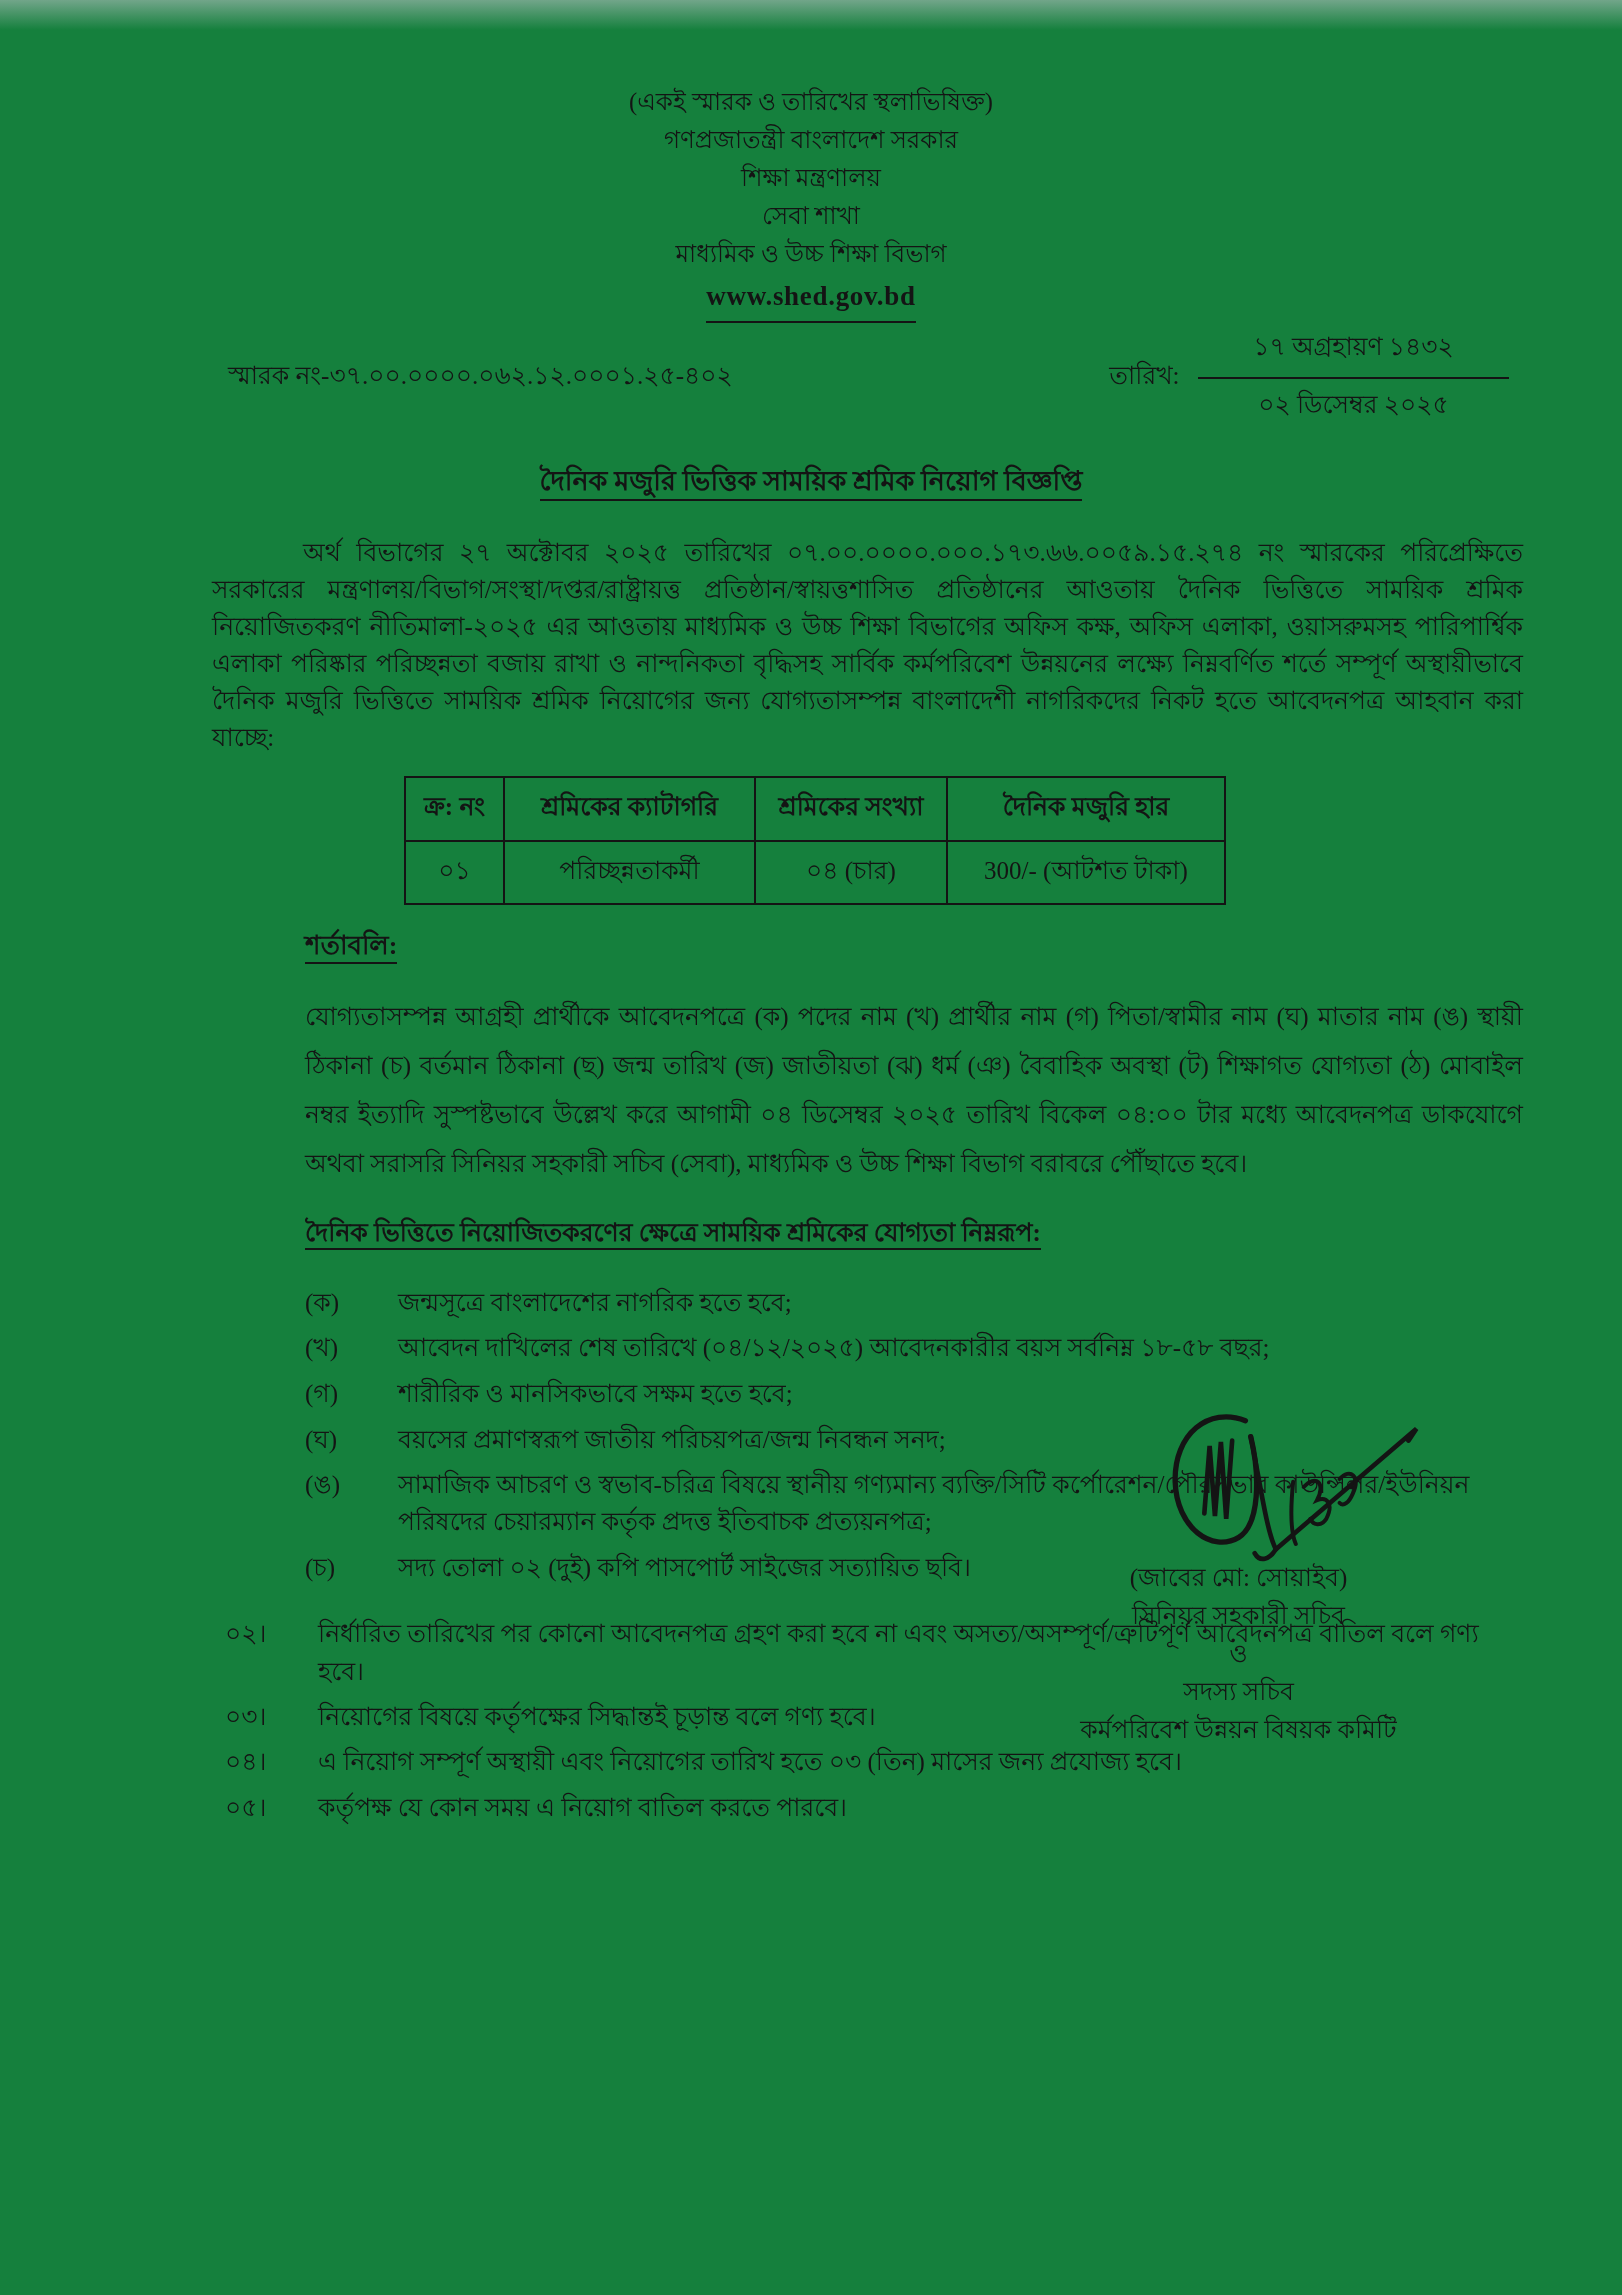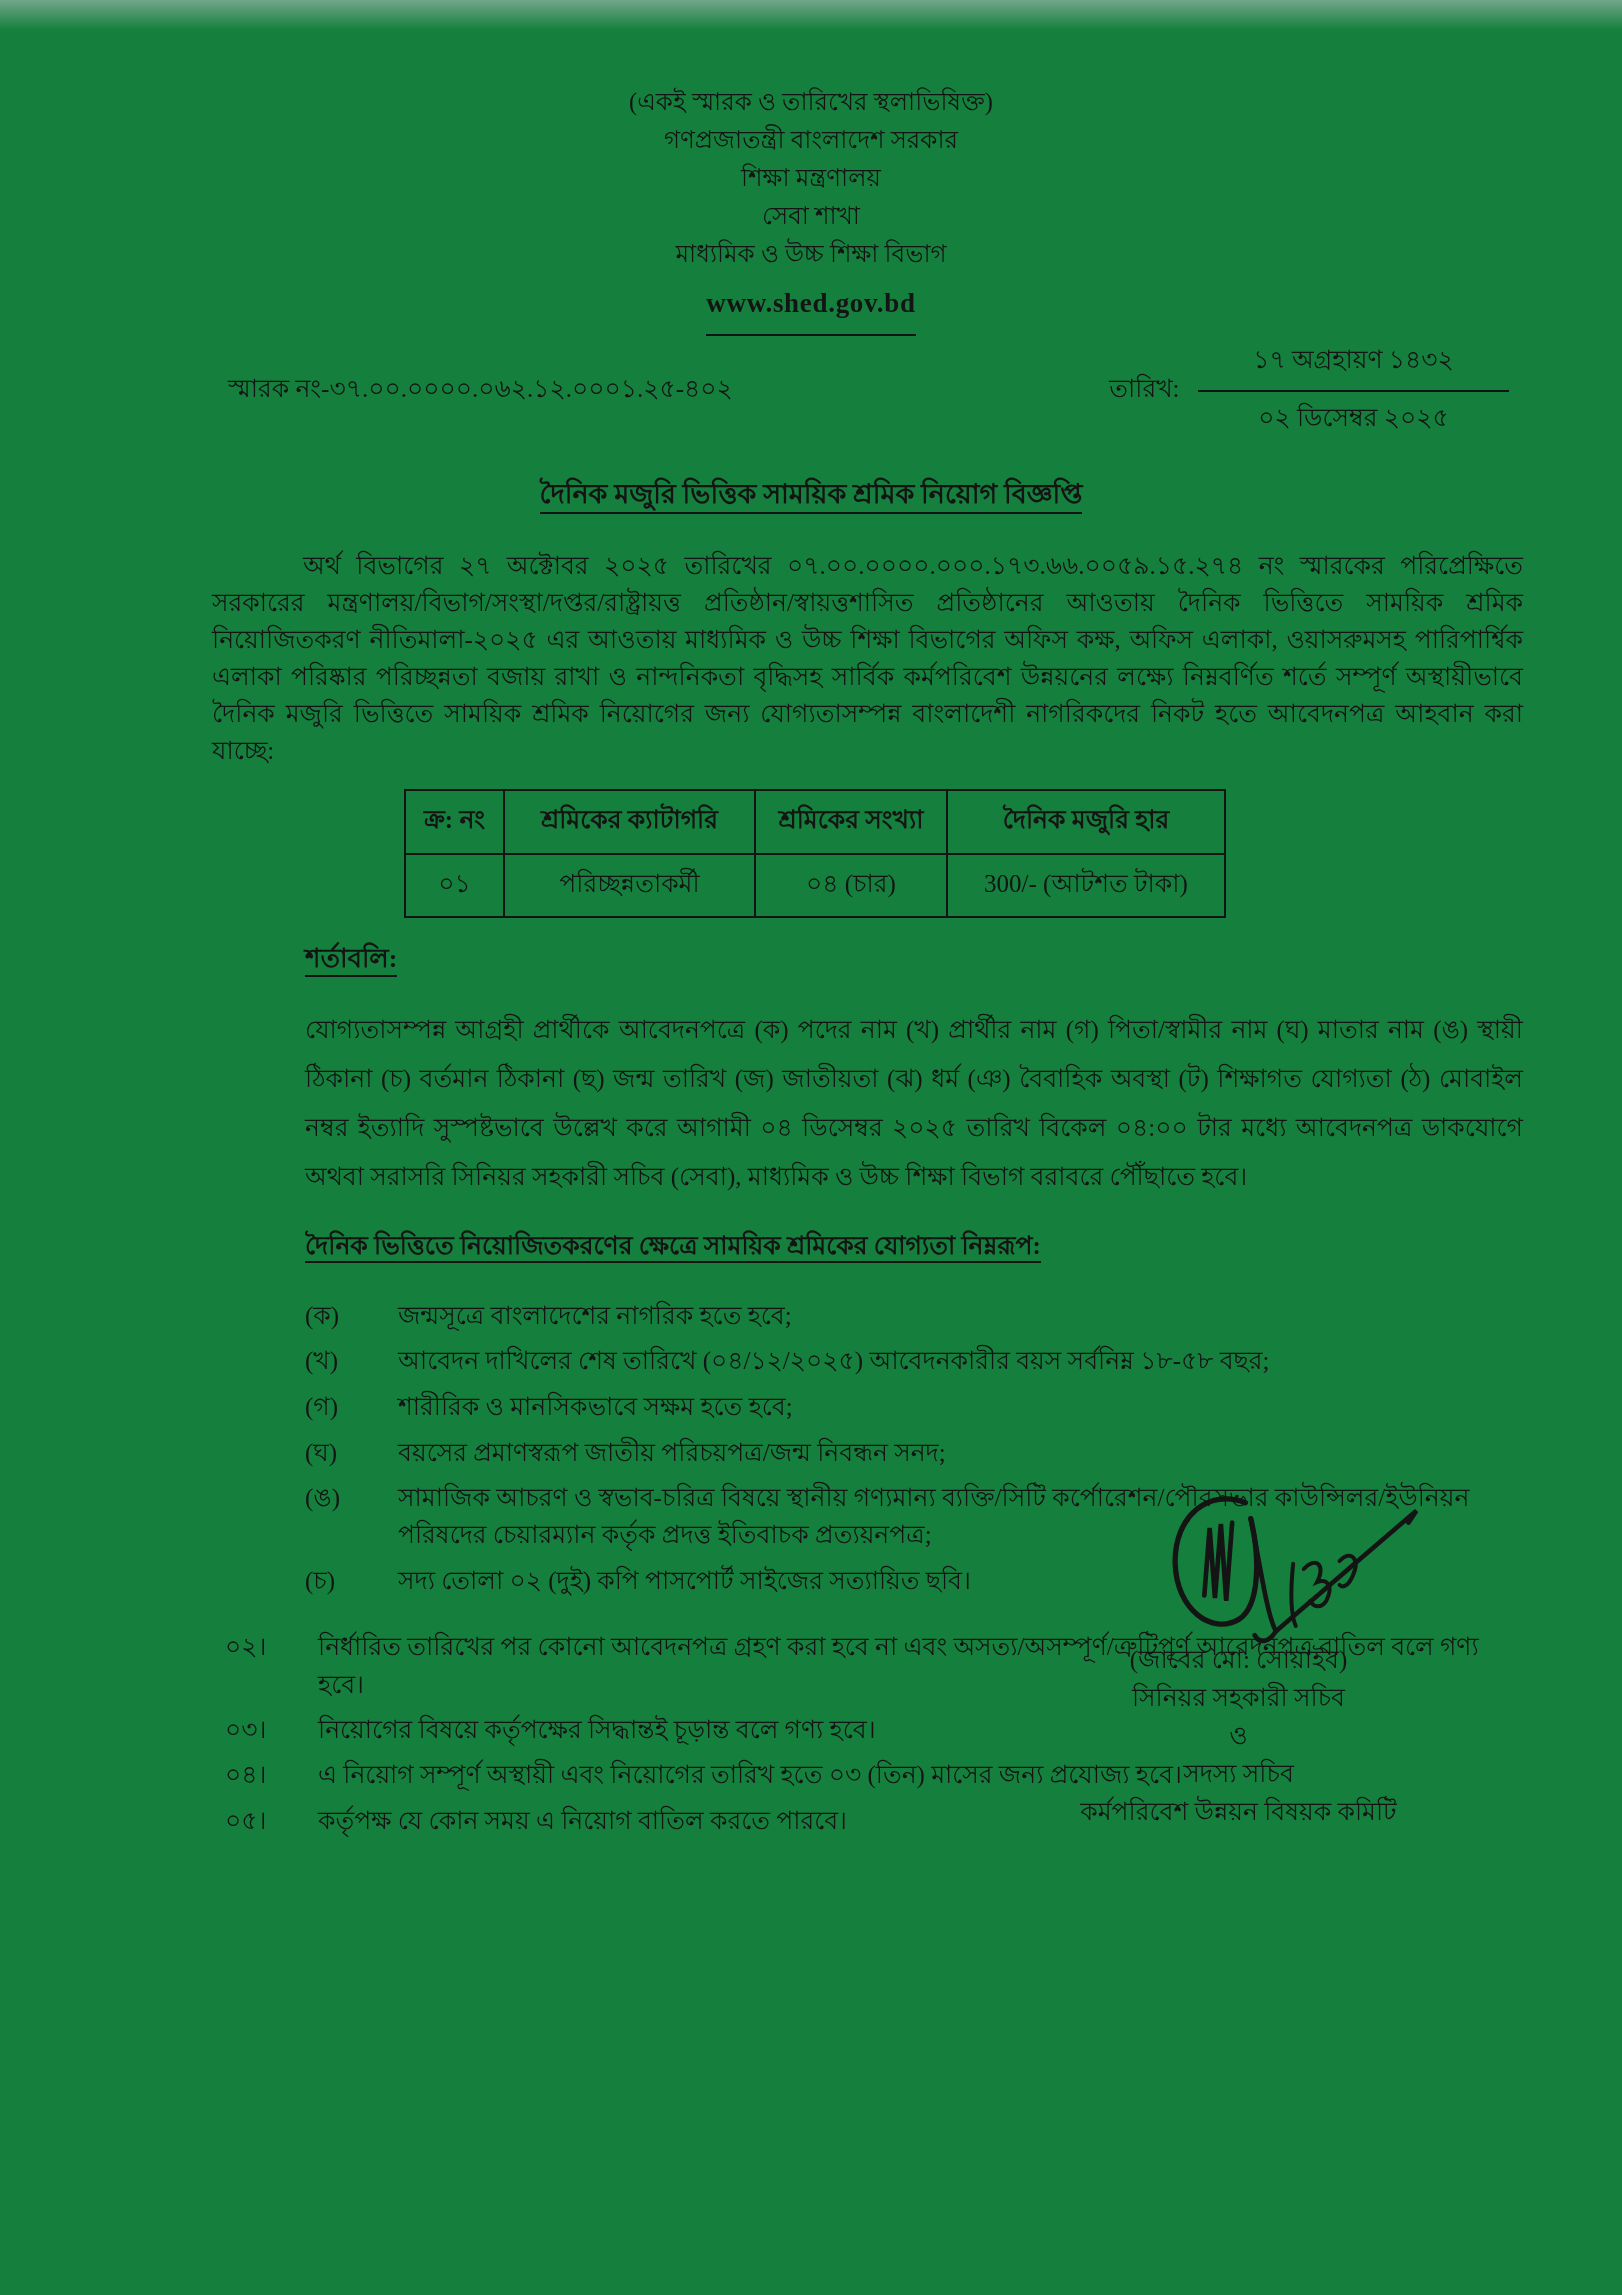--- a/index.html
+++ b/index.html
@@ -15,23 +15,23 @@
   .scan-top-shade {
     position:absolute; top:0; left:0; right:0; height:30px;
     background:linear-gradient(180deg, rgba(190,196,201,.55), rgba(255,255,255,0));
     pointer-events:none;
   }
 
   
   .doc-header { text-align:center; padding-top:83px; font-size:24.5px; line-height:38px; }
   .doc-header .hline { display:block; }
   .website {
-    display:inline-block; margin-top:11px;
+    display:inline-block; margin-top:4px;
     font-size:27px; font-weight:bold; letter-spacing:0.7px;
-    border-bottom:2.6px solid #141414; padding-bottom:12px;
+    border-bottom:2.6px solid #141414; padding-bottom:6px;
   }
 
   
   .memo-row {
     display:flex; justify-content:space-between; align-items:center;
     margin:4px 113px 0 228px; font-size:25px;
   }
   .date-group { display:flex; align-items:center; gap:18.5px; }
   .date-frac { text-align:center; min-width:311px; }
   .date-top { padding:0 17px 6.6px; border-bottom:2px solid #141414; }
@@ -73,21 +73,21 @@
   .qual-label { width:61px; flex-shrink:0; }
   .qual-text { flex:1; padding-left:32px; }
 
   .num-list { margin:29px 99px 0 225px; }
   .num-item { display:flex; font-size:25px; line-height:38px; margin-bottom:7.3px; }
   .num-label { width:93px; flex-shrink:0; }
   .num-text { flex:1; }
 
   
   .signature-block {
-    position:absolute; top:1484px; left:947px; width:583px;
+    position:absolute; top:1402px; left:947px; width:583px;
     text-align:center; font-size:25px; line-height:38px;
   }
   .sig-svg { display:block; margin:0 auto -9.3px 199px; }
   .sig-line { display:block; }
 </style>
 </head>
 <body>
 
 <div class="sheet">
   <div class="scan-top-shade"></div>

